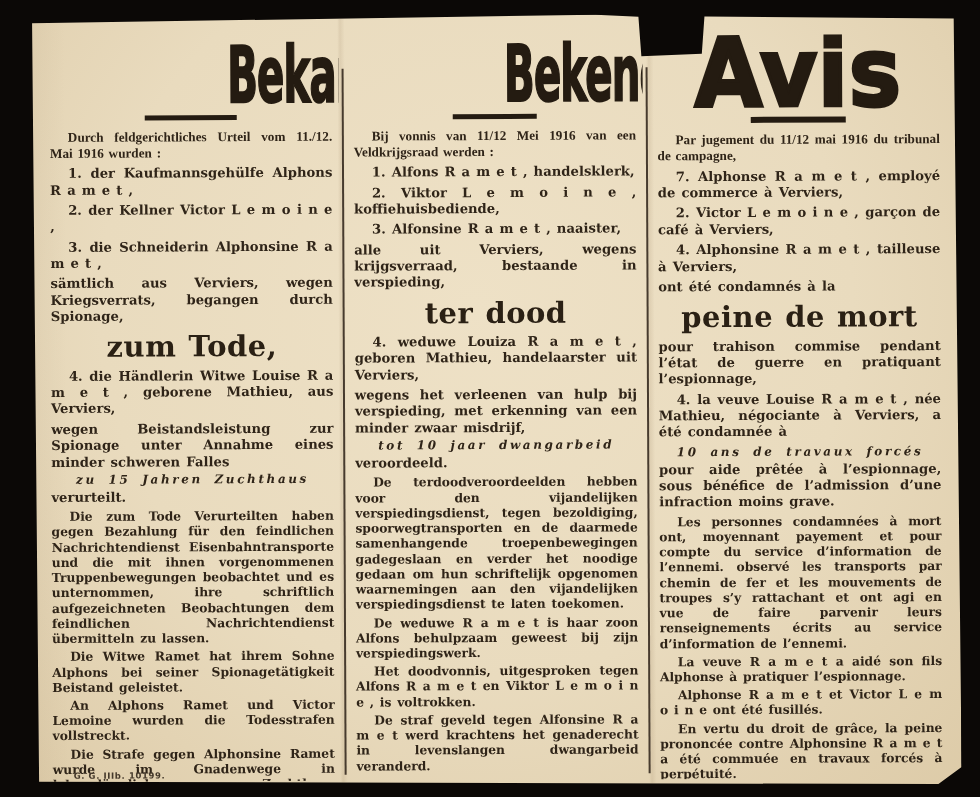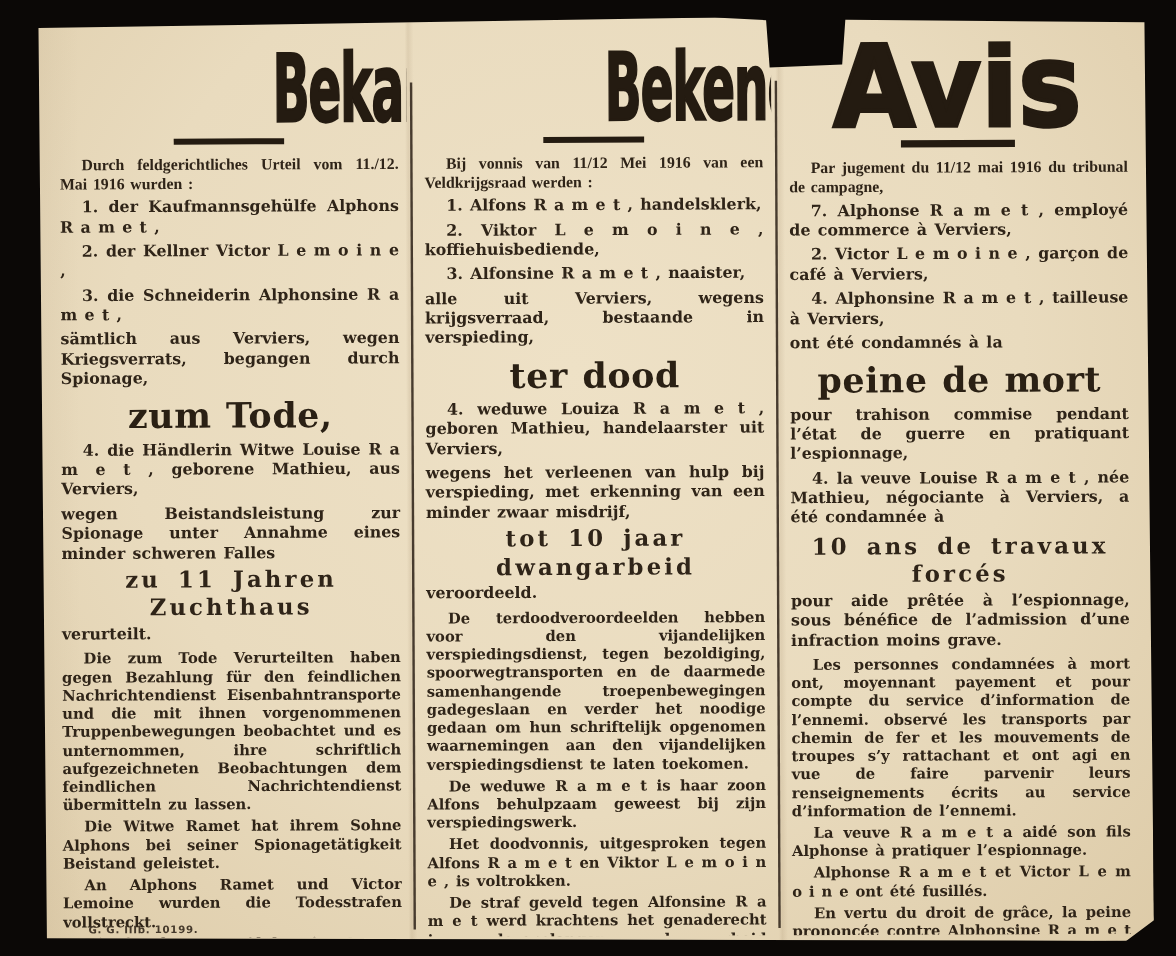--- a/index.html
+++ b/index.html
@@ -30,21 +30,21 @@
           font-size:78px;letter-spacing:-2px;-webkit-text-stroke:2px #241b11;}
   .col-fr .title .stretch{transform:scaleX(0.92);font-size:95px;-webkit-text-stroke:3.5px #241b11;letter-spacing:1px;}
   .title-rule{height:4.5px;background:#241b11;width:92px;margin:6px auto 9px auto;}
   .col-nl .title-rule{width:84px;}
   .col-fr .title-rule{height:6px;width:95px;margin-top:10px;}
 
   .intro{margin:6px 0 4px 0;text-indent:18px;text-align:justify;font-size:13.2px;font-family:Liberation Serif, serif;}
   .item{margin:4px 0;text-indent:18px;text-align:justify;font-size:13.2px;}
   .flush{margin:2px 0;text-indent:0;text-align:justify;font-size:13.2px;}
   .big-sentence{font-size:29px;line-height:1.08;text-align:center;margin:7px 0 5px 0;letter-spacing:.5px;color:#2a2014;}
-  .spaced{text-align:center;font-size:19px;letter-spacing:2.6px;word-spacing:5px;margin:0 0;text-indent:0;}
+  .spaced{text-align:center;font-size:12px;letter-spacing:2.6px;word-spacing:5px;margin:0 0;text-indent:0;font-style:italic;}
   .par{margin:3px 0;text-indent:18px;text-align:justify;}
   .imprint{position:absolute;left:22px;bottom:7px;
            font-family:"DejaVu Sans",sans-serif;font-weight:bold;
            font-size:8.5px;letter-spacing:.6px;color:#45392b;padding-left:20px;}
   p{margin:0;}
 </style>
 </head>
 <body>
 
 <div class="paper">
@@ -54,21 +54,21 @@
       <div class="title"><span class="stretch">Bekanntmachung</span></div>
       <div class="title-rule"></div>
       <p class="intro">Durch feldgerichtliches Urteil vom 11./12. Mai 1916 wurden :</p>
       <p class="item">1. der Kaufmannsgehülfe Alphons R a m e t ,</p>
       <p class="item">2. der Kellner Victor L e m o i n e ,</p>
       <p class="item">3. die Schneiderin Alphonsine R a m e t ,</p>
       <p class="flush">sämtlich aus Verviers, wegen Kriegsverrats, begangen durch Spionage,</p>
       <p class="big-sentence">zum Tode,</p>
       <p class="item">4. die Händlerin Witwe Louise R a m e t , geborene Mathieu, aus Verviers,</p>
       <p class="flush">wegen Beistandsleistung zur Spionage unter Annahme eines minder schweren Falles</p>
-      <p class="spaced">zu 11 Jahren Zuchthaus</p>
+      <p class="spaced">zu 15 Jahren Zuchthaus</p>
       <p class="flush">verurteilt.</p>
       <p class="par">Die zum Tode Verurteilten haben gegen Bezahlung für den feindlichen Nachrichtendienst Eisenbahntransporte und die mit ihnen vorgenommenen Truppenbewegungen beobachtet und es unternommen, ihre schriftlich aufgezeichneten Beobachtungen dem feindlichen Nachrichtendienst übermitteln zu lassen.</p>
       <p class="par">Die Witwe Ramet hat ihrem Sohne Alphons bei seiner Spionagetätigkeit Beistand geleistet.</p>
       <p class="par">An Alphons Ramet und Victor Lemoine wurden die Todesstrafen vollstreckt.</p>
       <p class="par">Die Strafe gegen Alphonsine Ramet wurde im Gnadenwege in lebenslängliches Zuchthaus umgewandelt.</p>
 
     </div>
 
     <div class="vrule"></div>
 

